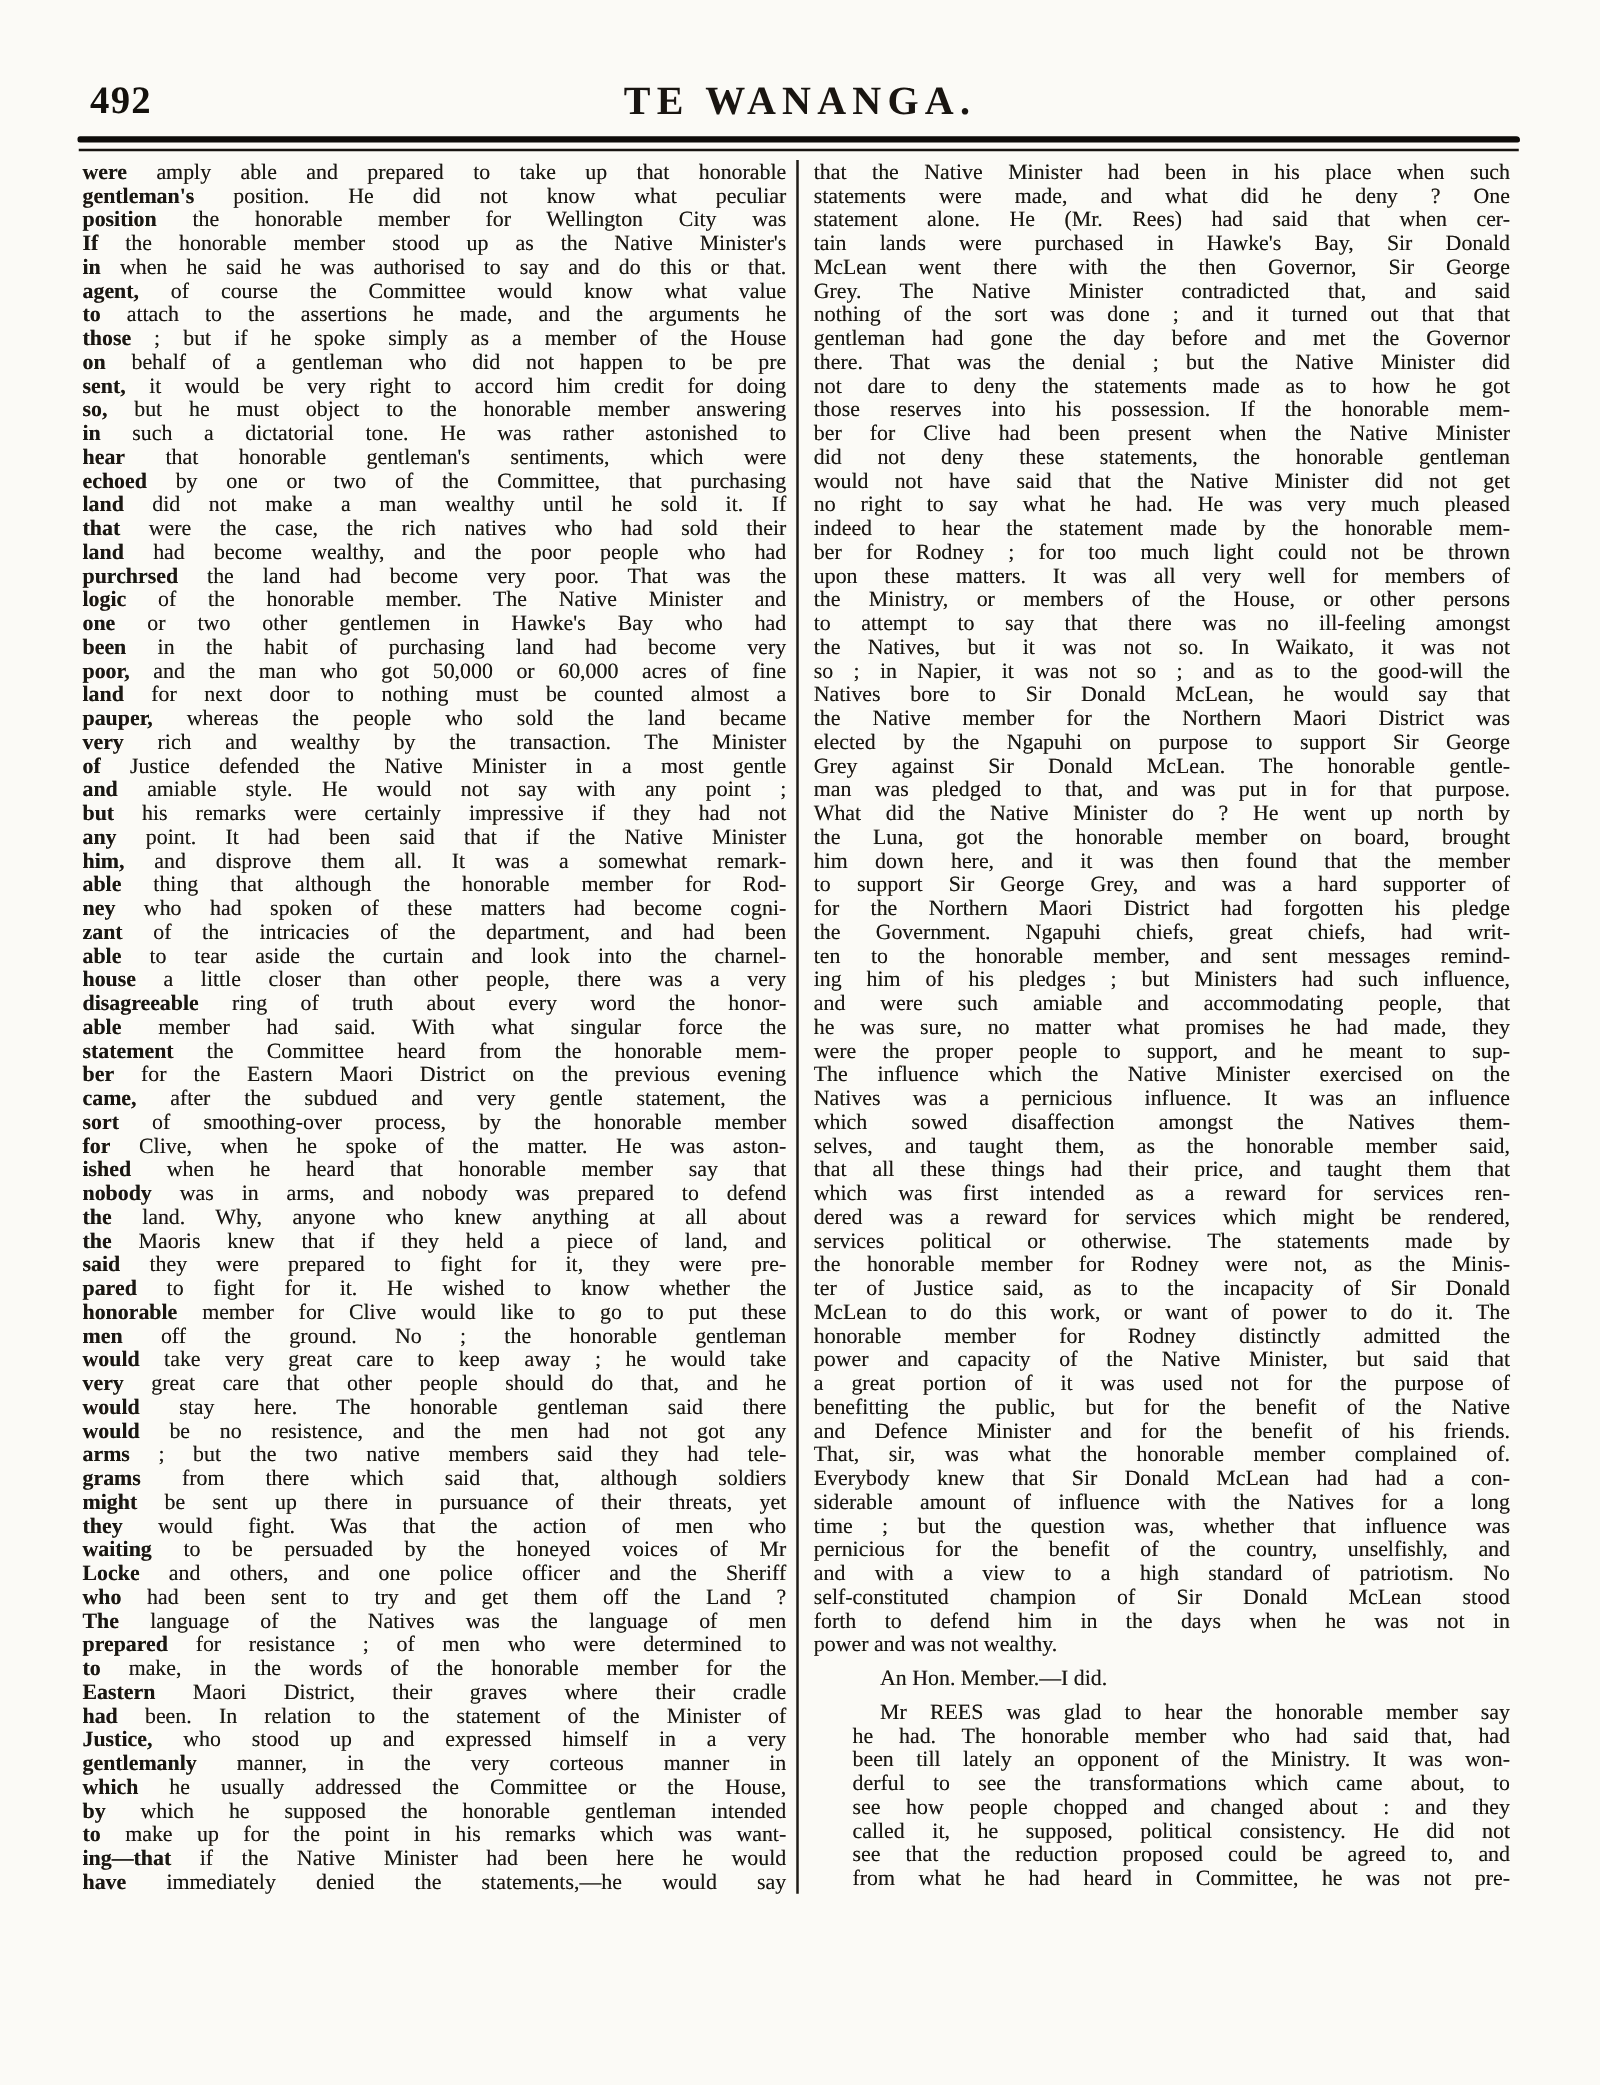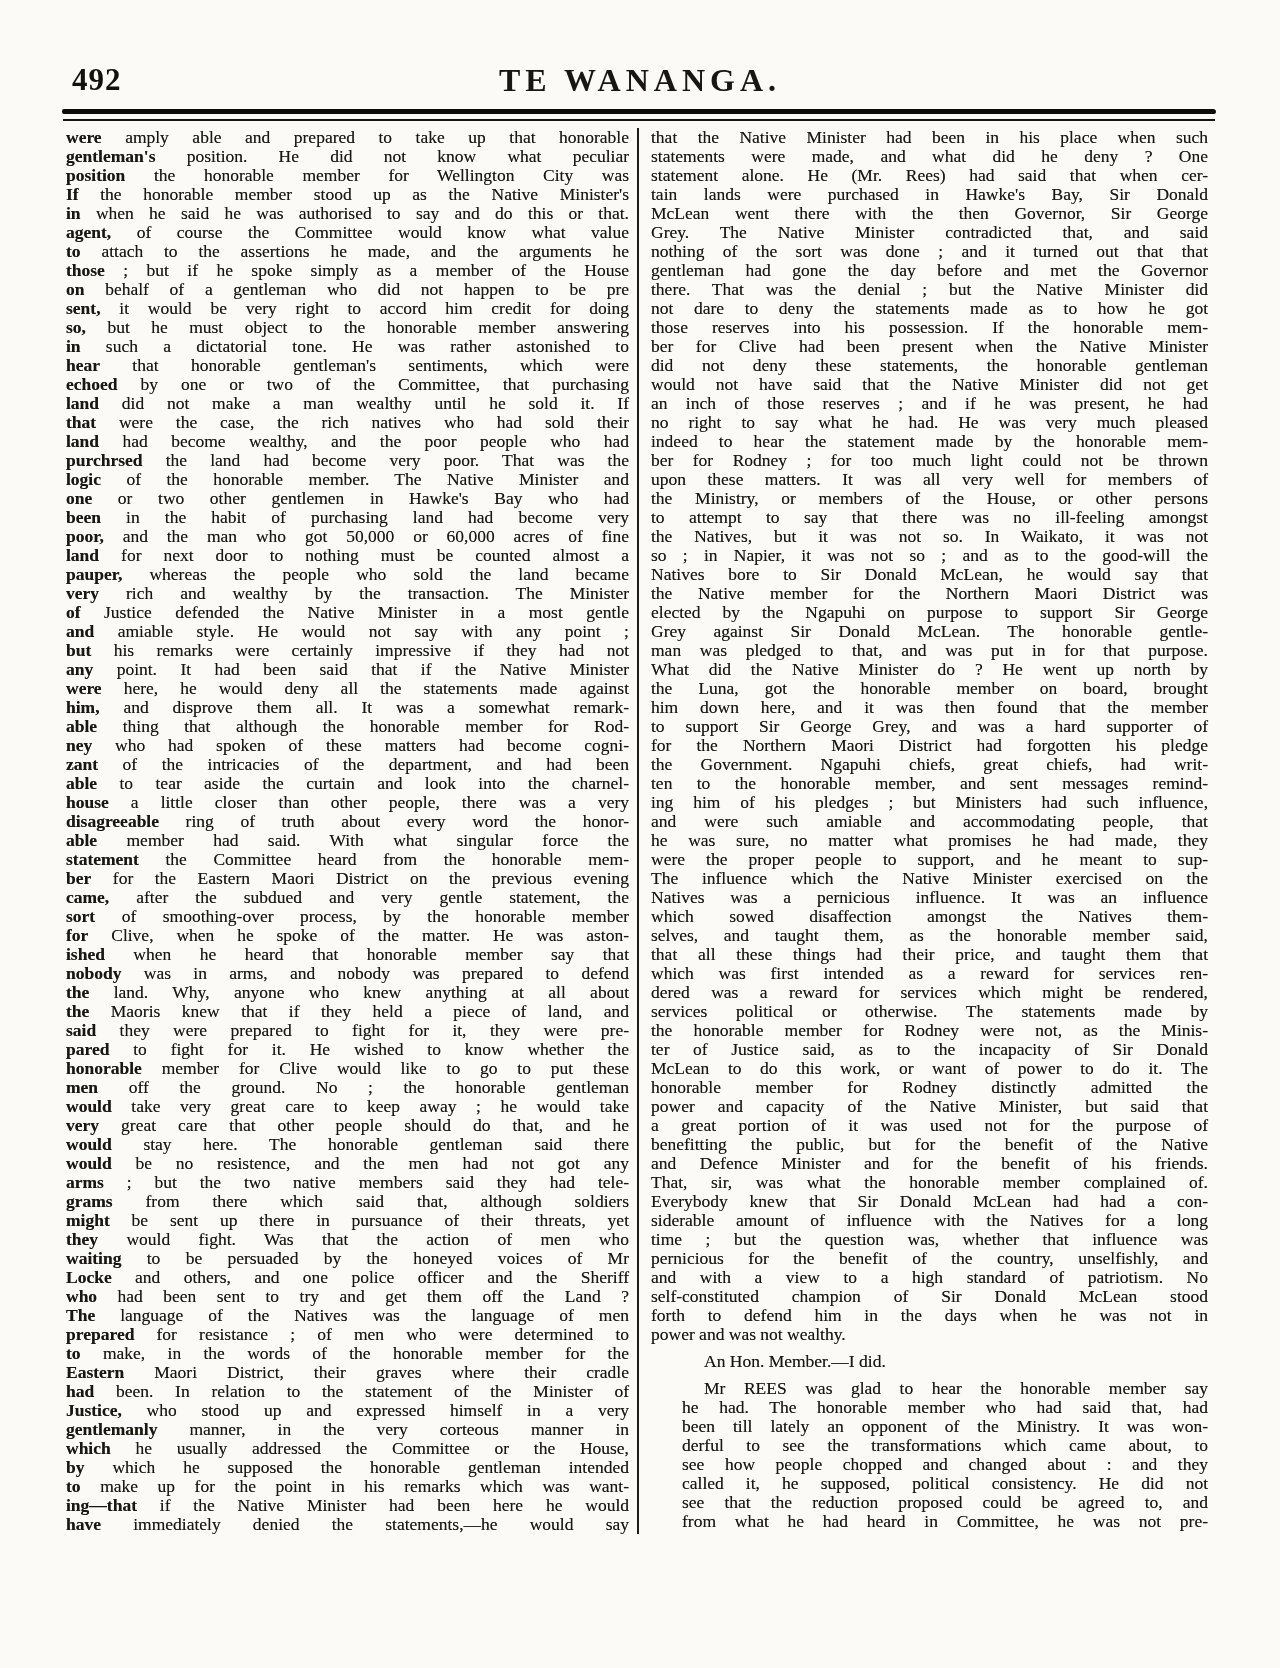--- a/index.html
+++ b/index.html
@@ -123,21 +123,20 @@
           <div class="line"><b>one</b> or two other gentlemen in Hawke's Bay who had</div>
           <div class="line"><b>been</b> in the habit of purchasing land had become very</div>
           <div class="line"><b>poor,</b> and the man who got 50,000 or 60,000 acres of fine</div>
           <div class="line"><b>land</b> for next door to nothing must be counted almost a</div>
           <div class="line"><b>pauper,</b> whereas the people who sold the land became</div>
           <div class="line"><b>very</b> rich and wealthy by the transaction.  The Minister</div>
           <div class="line"><b>of</b> Justice defended the Native Minister in a most gentle</div>
           <div class="line"><b>and</b> amiable style.  He would not say with any point ;</div>
           <div class="line"><b>but</b> his remarks were certainly impressive if they had not</div>
           <div class="line"><b>any</b> point.  It had been said that if the Native Minister</div>
-          <div class="line"><b>were</b> here, he would deny all the statements made against</div>
           <div class="line"><b>him,</b> and disprove them all.  It was a somewhat remark-</div>
           <div class="line"><b>able</b> thing that although the honorable member for Rod-</div>
           <div class="line"><b>ney</b> who had spoken of these matters had become cogni-</div>
           <div class="line"><b>zant</b> of the intricacies of the department, and had been</div>
           <div class="line"><b>able</b> to tear aside the curtain and look into the charnel-</div>
           <div class="line"><b>house</b> a little closer than other people, there was a very</div>
           <div class="line"><b>disagreeable</b> ring of truth about every word the honor-</div>
           <div class="line"><b>able</b> member had said.  With what singular force the</div>
           <div class="line"><b>statement</b> the Committee heard from the honorable mem-</div>
           <div class="line"><b>ber</b> for the Eastern Maori District on the previous evening</div>
@@ -187,21 +186,20 @@
           <div class="line">McLean went there with the then Governor, Sir George</div>
           <div class="line">Grey.  The Native Minister contradicted that, and said</div>
           <div class="line">nothing of the sort was done ; and it turned out that that</div>
           <div class="line">gentleman had gone the day before and met the Governor</div>
           <div class="line">there.  That was the denial ; but the Native Minister did</div>
           <div class="line">not dare to deny the statements made as to how he got</div>
           <div class="line">those reserves into his possession.  If the honorable mem-</div>
           <div class="line">ber for Clive had been present when the Native Minister</div>
           <div class="line">did not deny these statements, the honorable gentleman</div>
           <div class="line">would not have said that the Native Minister did not get</div>
-          <div class="line">an inch of those reserves ; and if he was present, he had</div>
           <div class="line">no right to say what he had.  He was very much pleased</div>
           <div class="line">indeed to hear the statement made by the honorable mem-</div>
           <div class="line">ber for Rodney ; for too much light could not be thrown</div>
           <div class="line">upon these matters.  It was all very well for members of</div>
           <div class="line">the Ministry, or members of the House, or other persons</div>
           <div class="line">to attempt to say that there was no ill-feeling amongst</div>
           <div class="line">the Natives, but it was not so.  In Waikato, it was not</div>
           <div class="line">so ; in Napier, it was not so ; and as to the good-will the</div>
           <div class="line">Natives bore to Sir Donald McLean, he would say that</div>
           <div class="line">the Native member for the Northern Maori District was</div>

